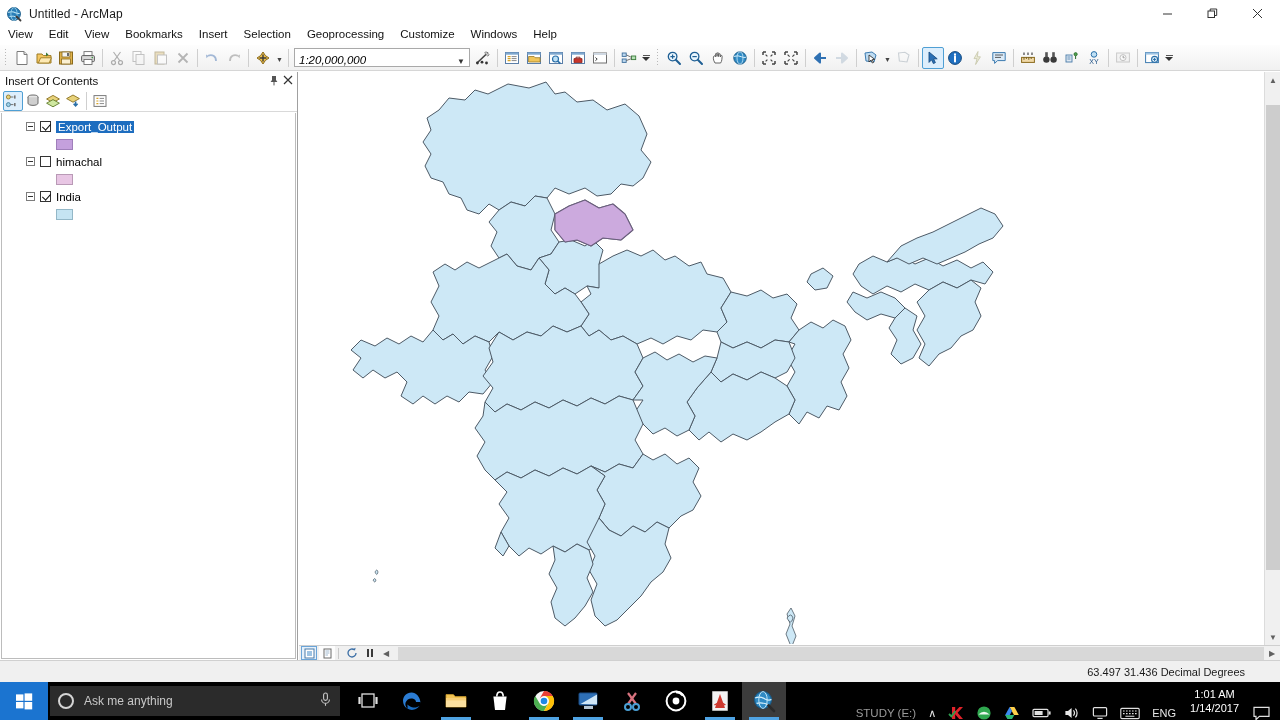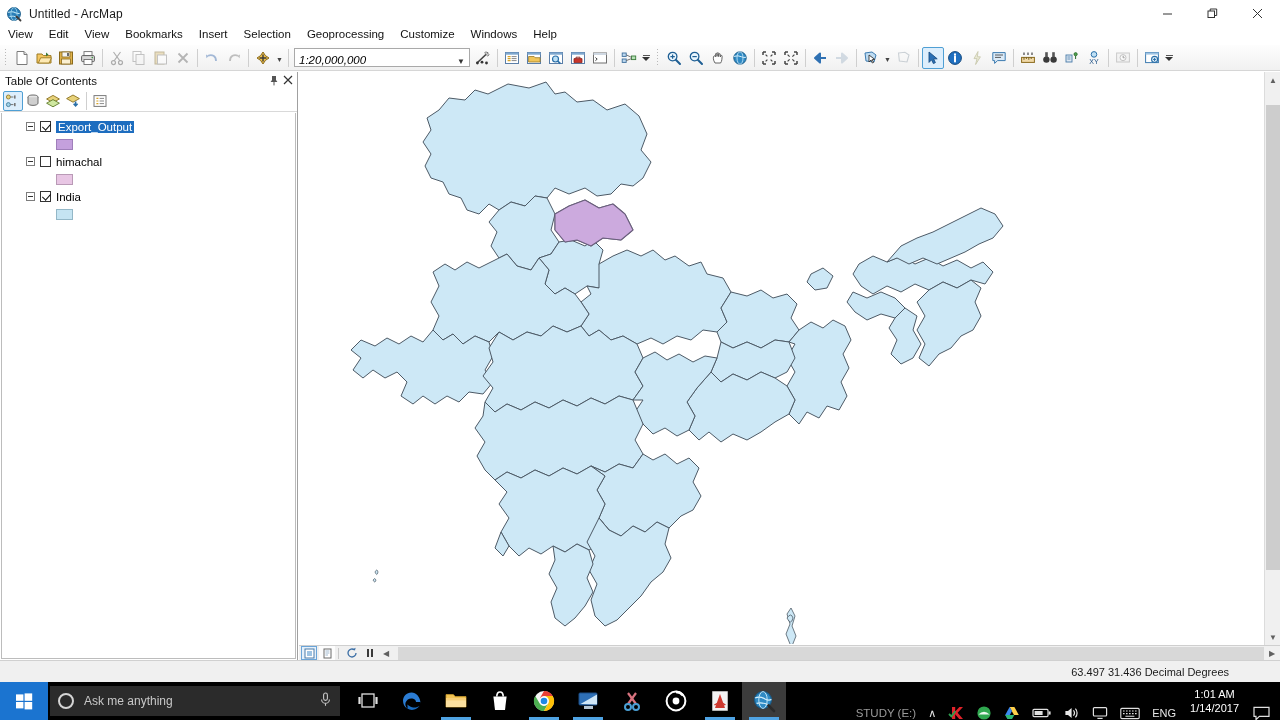--- a/index.html
+++ b/index.html
@@ -170,21 +170,21 @@
   .hs-arrow {
     width: 16px; height: 13px; display: flex; align-items: center;
     justify-content: center; font-size: 8px; color: #606060; background: #f0f0f0;
   }
 
   
   .statusbar {
     position: absolute; left: 0; top: 660px; width: 1280px; height: 22px;
     background: #f0f0f0; border-top: 1px solid #d0d0d0;
     display: flex; align-items: center; justify-content: flex-end;
-    font-size: 11px; color: #1a1a1a; padding-right: 51px;
+    font-size: 11px; color: #1a1a1a; padding-right: 35px;
   }
 
   
   .taskbar {
     position: absolute; left: 0; top: 682px; width: 1280px; height: 38px;
     background: #000000; display: flex; align-items: center;
   }
   .startbtn {
     width: 48px; height: 38px; display: flex; align-items: center;
     justify-content: center; background: #1b74d0;
@@ -582,21 +582,21 @@
       </svg>
     </div>
     <div class="overflow">
       <i></i>
         <b></b>
     </div>
   </div>
 
   <div class="toc">
     <div class="toc-header">
-      <span class="ttl">Table Of Contents</span>
+      <span class="ttl">Insert Of Contents</span>
       <span class="toc-hbtn">
         <svg width="10" height="11" viewBox="0 0 10 11">
           <path d="M3 1h4v4l1.4 2H1.6L3 5z" fill="#555"></path>
             <path d="M5 7v3.4" stroke="#555" stroke-width="1"></path>
         </svg>
       </span>
       <span class="toc-hbtn">
         <svg width="10" height="10" viewBox="0 0 10 10">
           <path d="M1 1 L9 9 M9 1 L1 9" stroke="#333" stroke-width="1.2"></path>
         </svg>

